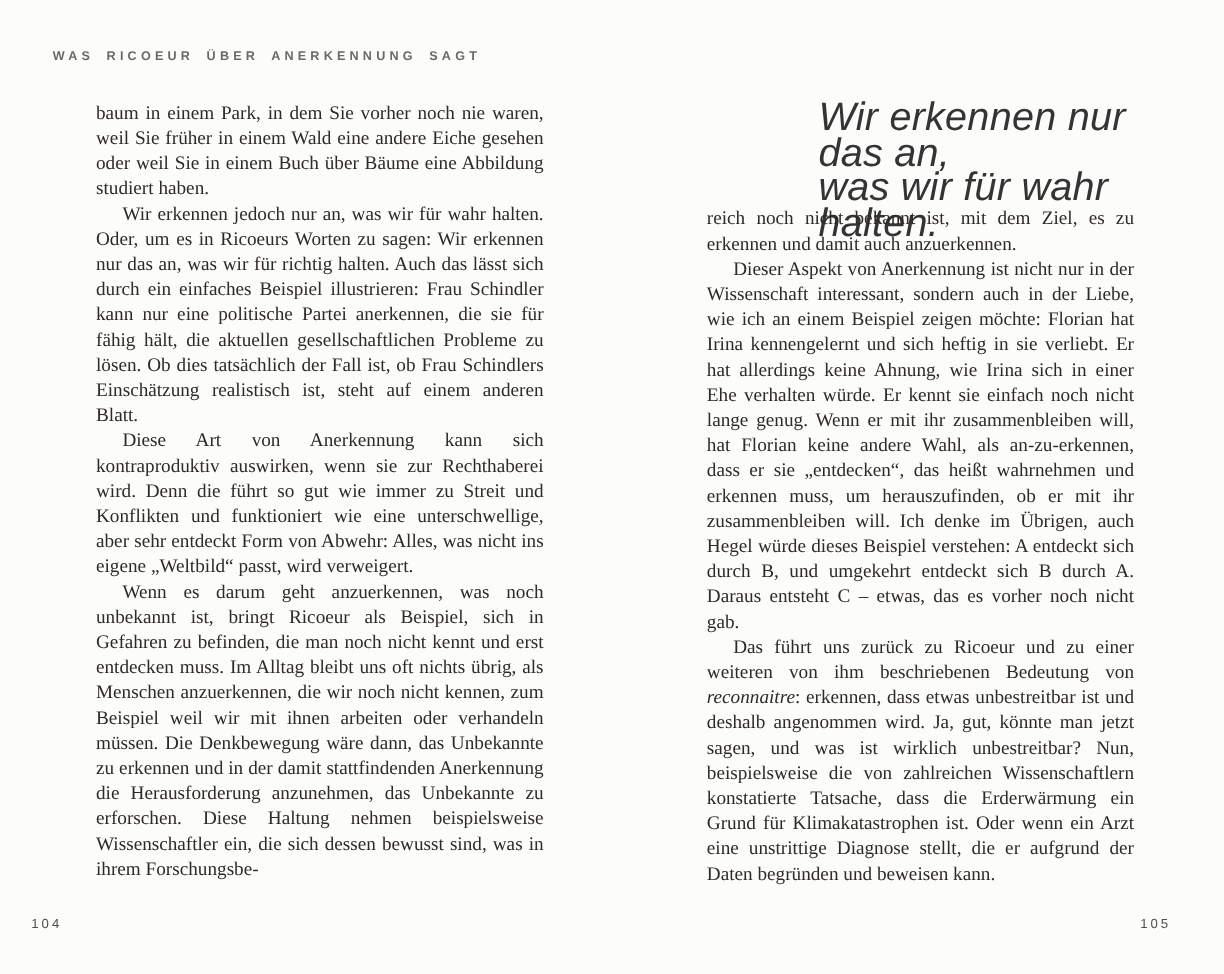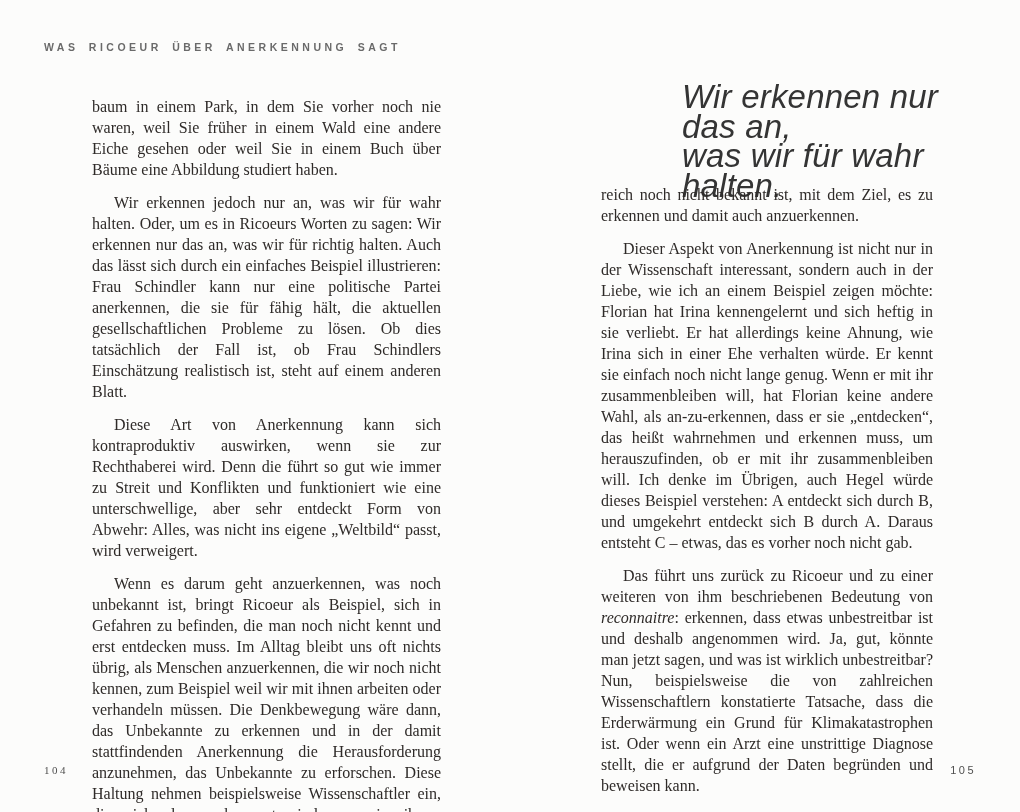--- a/index.html
+++ b/index.html
@@ -40,21 +40,21 @@
     left: 80px;
     top: 84px;
     width: 373px;
   }
   .right-col {
     left: 589px;
     top: 172px;
     width: 356px;
   }
   .body-col p {
-    margin: 12px;
+    margin: 0;
     padding: 0;
   }
   .body-col p.indent {
     text-indent: 22px;
   }
   .pull-quote {
     position: absolute;
     left: 682px;
     top: 82px;
     width: 312px;
@@ -67,21 +67,21 @@
     white-space: pre-line;
   }
   .page-num {
     position: absolute;
     top: 764px;
     font-family: "Liberation Sans", sans-serif;
     font-size: 11px;
     letter-spacing: 2.5px;
     color: var(--folio, #4f4f4f);
   }
-  .page-num-left { left: 44px; font-family: Liberation Serif, serif; }
+  .page-num-left { left: 26px; }
   .page-num-right { right: 44px; }
 </style>
 </head>
 <body>
 
 <div class="spread">
 
   <div class="running-header">WAS RICOEUR ÜBER ANERKENNUNG SAGT</div>
 
   <div class="body-col left-col">

